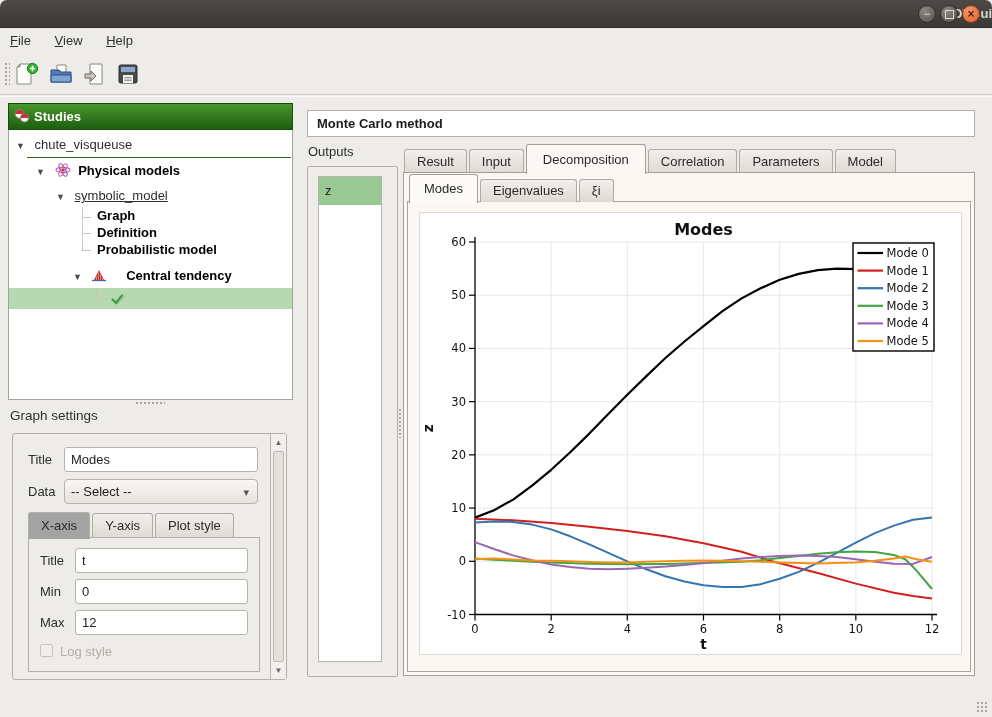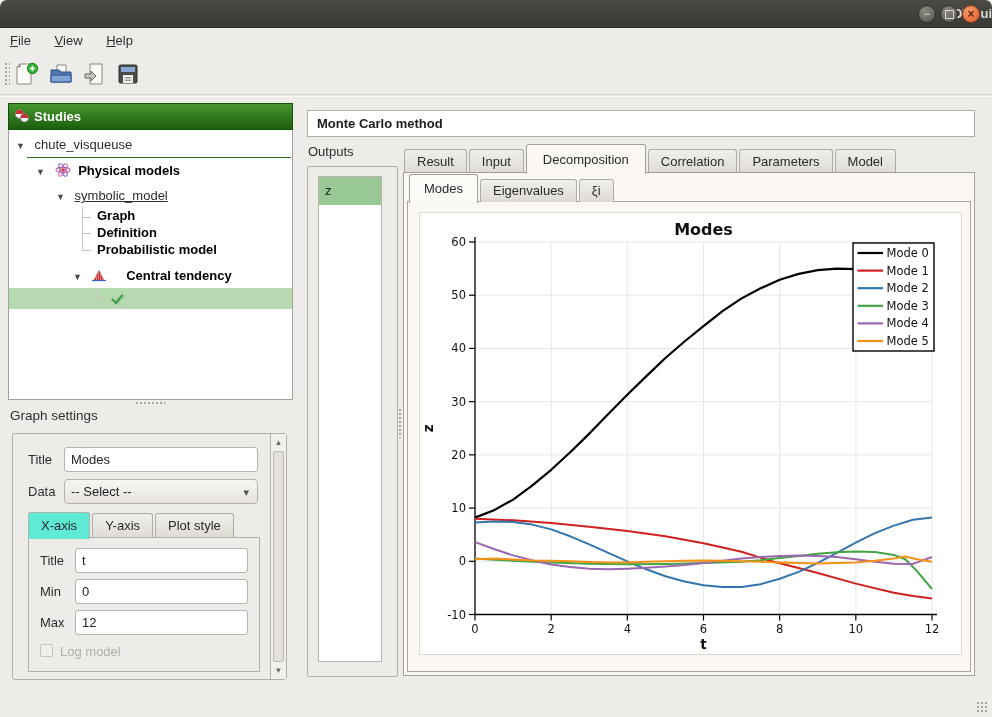--- a/index.html
+++ b/index.html
@@ -198,34 +198,34 @@
   <div class="abs field-label" style="left:28px;top:452px;">Title</div>
   <input class="abs field" style="left: 64px; top: 447px; width: 194px; height: 25px;" value="Modes">
 
   <div class="abs field-label" style="left:28px;top:484px;">Data</div>
   <div class="abs combo" style="left:64px;top:479px;width:194px;height:25px;">
     <span>-- Select --</span>
     <span class="combo-arrow">▾</span>
   </div>
 
   <div class="abs" style="left:28px;top:512px;height:26px;display:flex;align-items:flex-end;">
-    <span class="tab" style="height:26px;line-height:26px;background:#5eead4;position:relative;z-index:3;margin-bottom:-1px;border-color:#b3b0aa;margin-top:33px;">X-axis</span>
+    <span class="tab" style="height:26px;line-height:26px;background:#a3a3a3;position:relative;z-index:3;margin-bottom:-1px;border-color:#b3b0aa;margin-top:33px;">X-axis</span>
     <span class="tab">Y-axis</span>
     <span class="tab">Plot style</span>
   </div>
   <div class="abs gs-tabframe"></div>
 
   <div class="abs field-label" style="left:40px;top:553px;">Title</div>
   <input class="abs field" style="left: 75px; top: 548px; width: 173px; height: 25px;" value="t">
   <div class="abs field-label" style="left:40px;top:584px;">Min</div>
   <input class="abs field" style="left: 75px; top: 579px; width: 173px; height: 25px;" value="0">
   <div class="abs field-label" style="left:40px;top:615px;">Max</div>
   <input class="abs field" style="left: 75px; top: 610px; width: 173px; height: 25px;" value="12">
   <div class="abs checkbox" style="left:40px;top:644px;"></div>
-  <div class="abs disabled-label" style="left:60px;top:644px;">Log model</div>
+  <div class="abs disabled-label" style="left:60px;top:644px;">Log style</div>
 
   <div class="abs scroll" style="left:270px;top:434px;width:16px;height:245px;">
     <div class="arrow" style="top:4px;">▲</div>
     <div class="thumb" style="top:17px;height:211px;"></div>
     <div class="arrow" style="bottom:4px;">▼</div>
   </div>
 
   <div class="abs mc-header">Monte Carlo method</div>
 
   <div class="abs outputs-label">Outputs</div>

